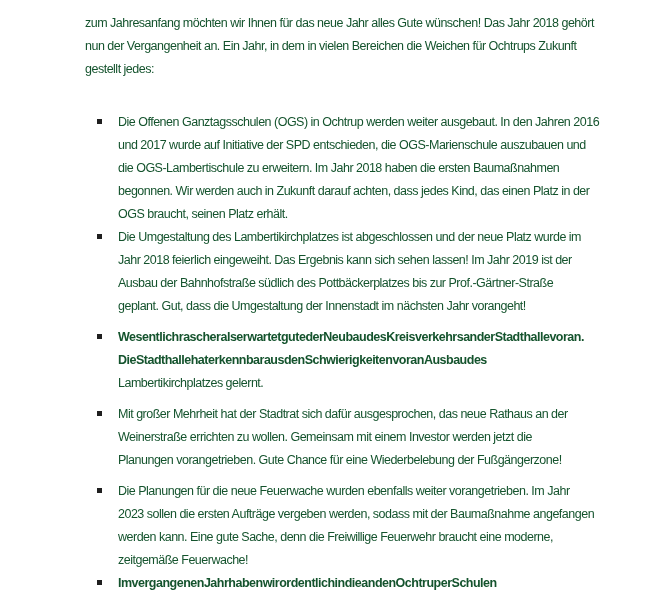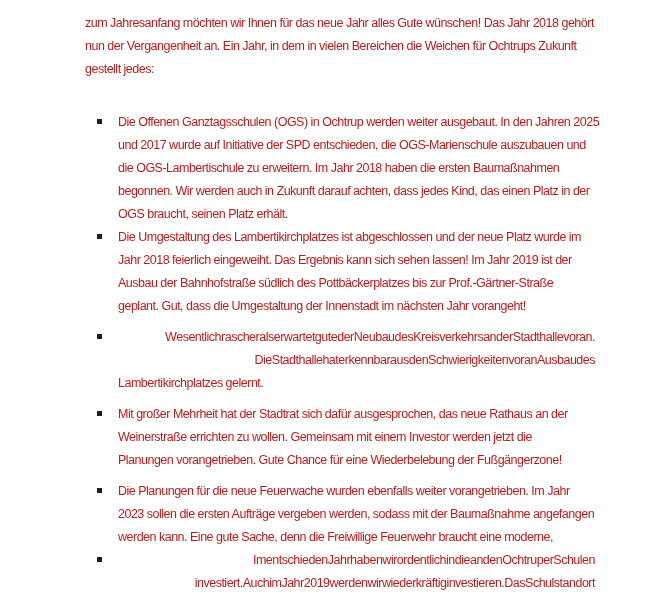--- a/index.html
+++ b/index.html
@@ -25,22 +25,23 @@
     overflow: hidden;
   }
   .intro { margin: 0; }
   .line {
     line-height: 23px;
     white-space: nowrap;
   }
   
   .line.stretch {
     display: flex;
-    justify-content: flex-end;
+    justify-content: flex-start;
     white-space: nowrap;
+    font-weight: bold;
   }
   .bullet-list {
     list-style: none;
     margin: 30px 0 0 0;
     padding: 0;
   }
   .bullet-item {
     position: relative;
     padding-left: 33px;
     margin: 0;
@@ -55,31 +56,31 @@
     left: 12px;
     top: 8px;
     width: 5px;
     height: 5px;
     background: #1f1f1f;
   }
 </style>
 </head>
 <body>
 
-<div class="page" style="background: rgb(255, 255, 255); color: #b91c1c;">
+<div class="page" style="background: rgb(255, 255, 255); color: #14532d;">
   <div class="intro" id="intro">
       <div class="line">zum Jahresanfang möchten wir Ihnen für das neue Jahr alles Gute wünschen! Das Jahr 2018 gehört</div>
       <div class="line">nun der Vergangenheit an. Ein Jahr, in dem in vielen Bereichen die Weichen für Ochtrups Zukunft</div>
       <div class="line">gestellt jedes:</div>
     </div>
   <ul class="bullet-list" id="bullets">
       <li class="bullet-item">
         <span class="marker" style="background: rgb(31, 31, 31);"></span>
         <div class="content">
-          <div class="line">Die Offenen Ganztagsschulen (OGS) in Ochtrup werden weiter ausgebaut. In den Jahren 2025</div>
+          <div class="line">Die Offenen Ganztagsschulen (OGS) in Ochtrup werden weiter ausgebaut. In den Jahren 2016</div>
           <div class="line">und 2017 wurde auf Initiative der SPD entschieden, die OGS-Marienschule auszubauen und</div>
           <div class="line">die OGS-Lambertischule zu erweitern. Im Jahr 2018 haben die ersten Baumaßnahmen</div>
           <div class="line">begonnen. Wir werden auch in Zukunft darauf achten, dass jedes Kind, das einen Platz in der</div>
           <div class="line">OGS braucht, seinen Platz erhält.</div>
         </div>
       </li>
       <li class="bullet-item">
         <span class="marker" style="background: rgb(31, 31, 31);"></span>
         <div class="content">
           <div class="line">Die Umgestaltung des Lambertikirchplatzes ist abgeschlossen und der neue Platz wurde im</div>
@@ -128,28 +129,29 @@
           <div class="line">Weinerstraße errichten zu wollen. Gemeinsam mit einem Investor werden jetzt die</div>
           <div class="line">Planungen vorangetrieben. Gute Chance für eine Wiederbelebung der Fußgängerzone!</div>
         </div>
       </li>
       <li class="bullet-item">
         <span class="marker" style="background: rgb(31, 31, 31);"></span>
         <div class="content">
           <div class="line">Die Planungen für die neue Feuerwache wurden ebenfalls weiter vorangetrieben. Im Jahr</div>
           <div class="line">2023 sollen die ersten Aufträge vergeben werden, sodass mit der Baumaßnahme angefangen</div>
           <div class="line">werden kann. Eine gute Sache, denn die Freiwillige Feuerwehr braucht eine moderne,</div>
+          <div class="line">zeitgemäße Feuerwache!</div>
         </div>
       </li>
       <li class="bullet-item">
         <span class="marker" style="background: rgb(31, 31, 31);"></span>
         <div class="content">
           <div class="line stretch">
             <span>Im</span>
-            <span>entschieden</span>
+            <span>vergangenen</span>
             <span>Jahr</span>
             <span>haben</span>
             <span>wir</span>
             <span>ordentlich</span>
             <span>in</span>
             <span>die</span>
             <span>an</span>
             <span>den</span>
             <span>Ochtruper</span>
             <span>Schulen</span>

